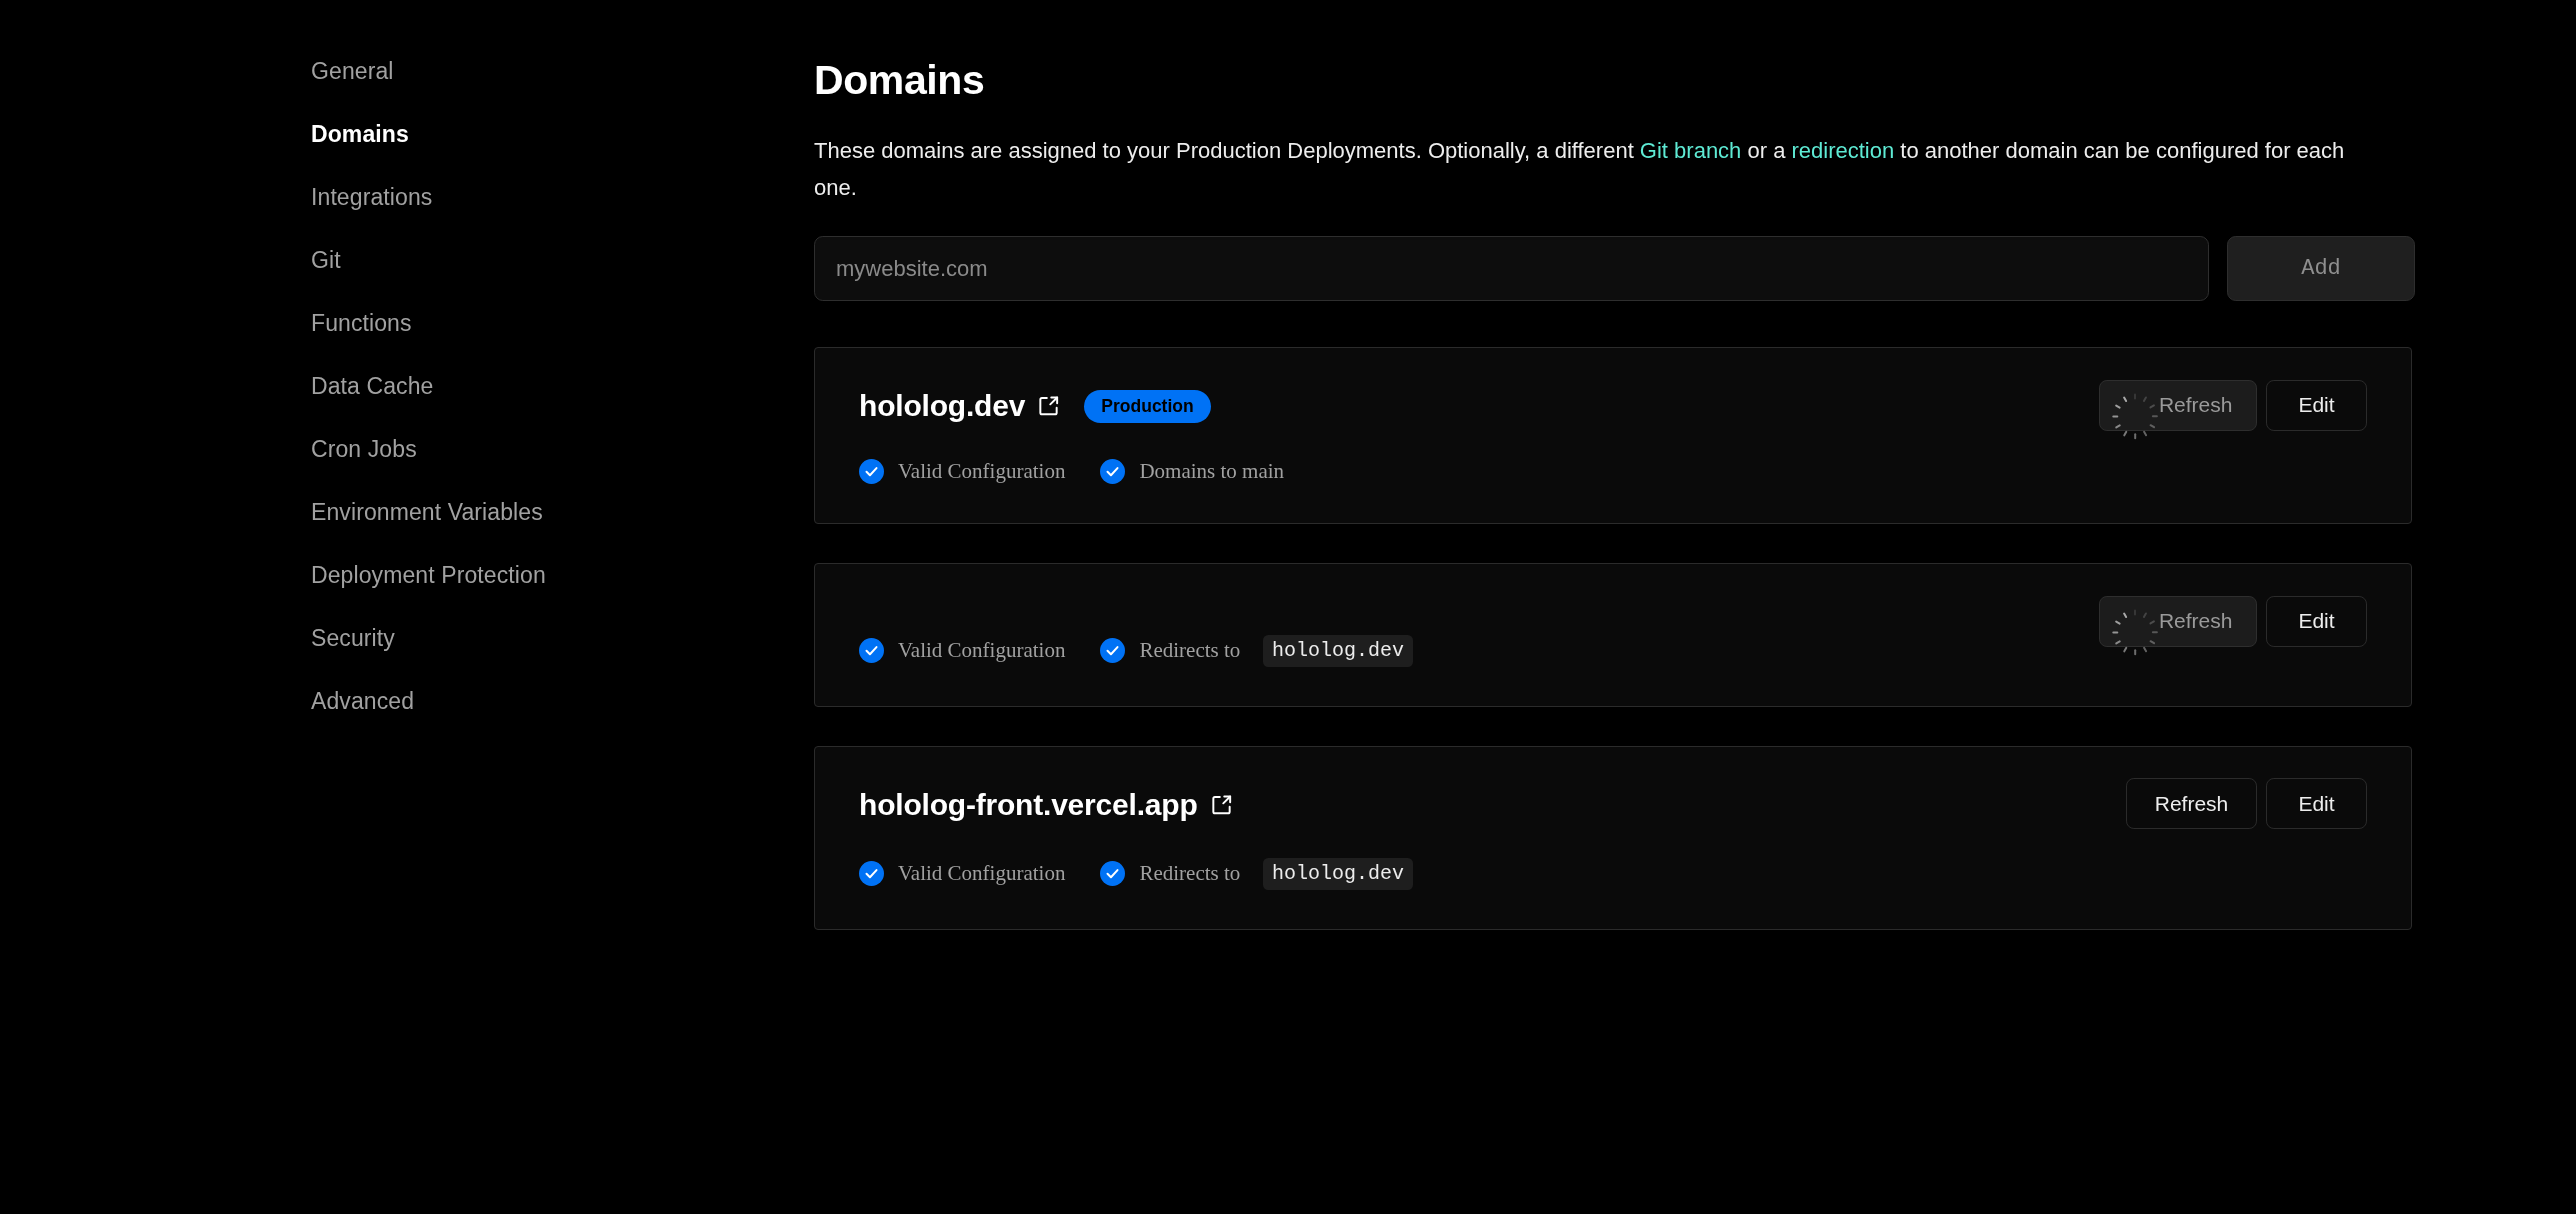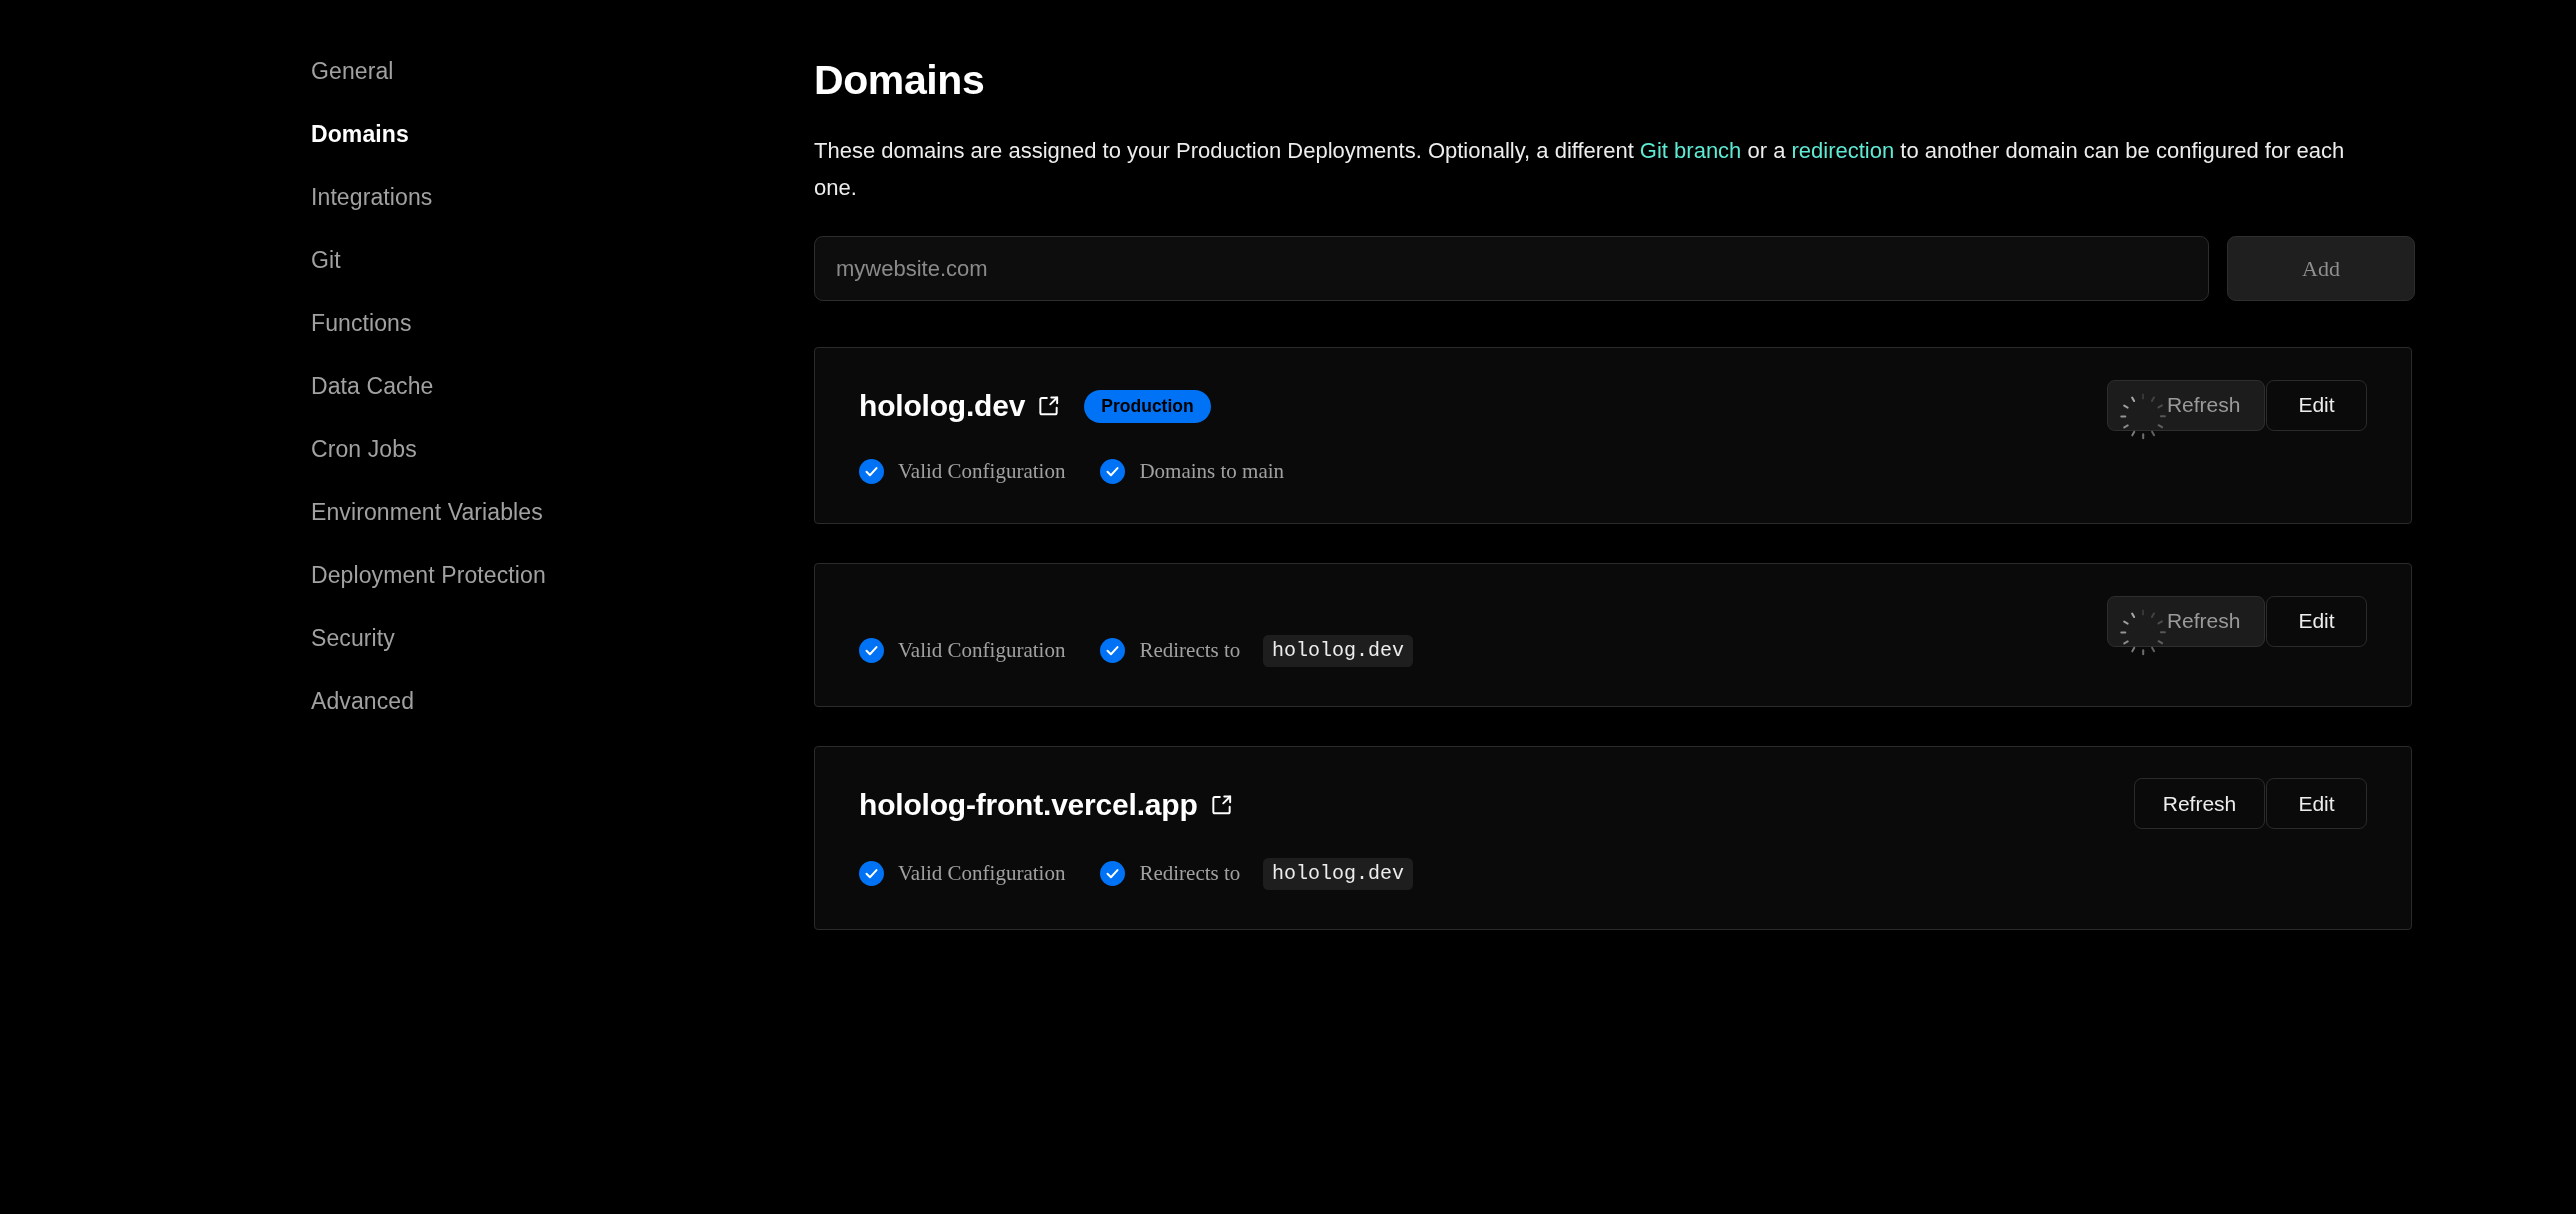--- a/index.html
+++ b/index.html
@@ -74,21 +74,21 @@
   }
   .domain-input::placeholder { color: #8a8a8a; }
   .add-btn {
     width: 188px;
     height: 65px;
     background: #1f1f1f;
     border: 0.9px solid #2e2e2e;
     border-radius: 8.8px;
     color: #8f8f8f;
     font-size: 22px;
-    font-family: Liberation Serif, serif;
+    font-family: Liberation Mono, monospace;
     cursor: pointer;
   }
 
   
   .cards { margin-top: 46px; display: flex; flex-direction: column; gap: 39px; }
   .card {
     position: relative;
     width: 1598px;
     background: #0a0a0a;
     border: 0.9px solid #2b2b2b;
@@ -126,21 +126,21 @@
     font-size: 17.5px;
     font-weight: 600;
     margin-left: 7px;
   }
 
   .card-actions {
     position: absolute;
     right: 44px;
     top: 31.5px;
     display: flex;
-    gap: 1px;
+    gap: 9px;
     align-items: flex-end;
   }
   .btn {
     display: inline-flex;
     align-items: center;
     justify-content: center;
     gap: 12.3px;
     height: 51px;
     padding: 0 23.6px;
     border-radius: 7.9px;

